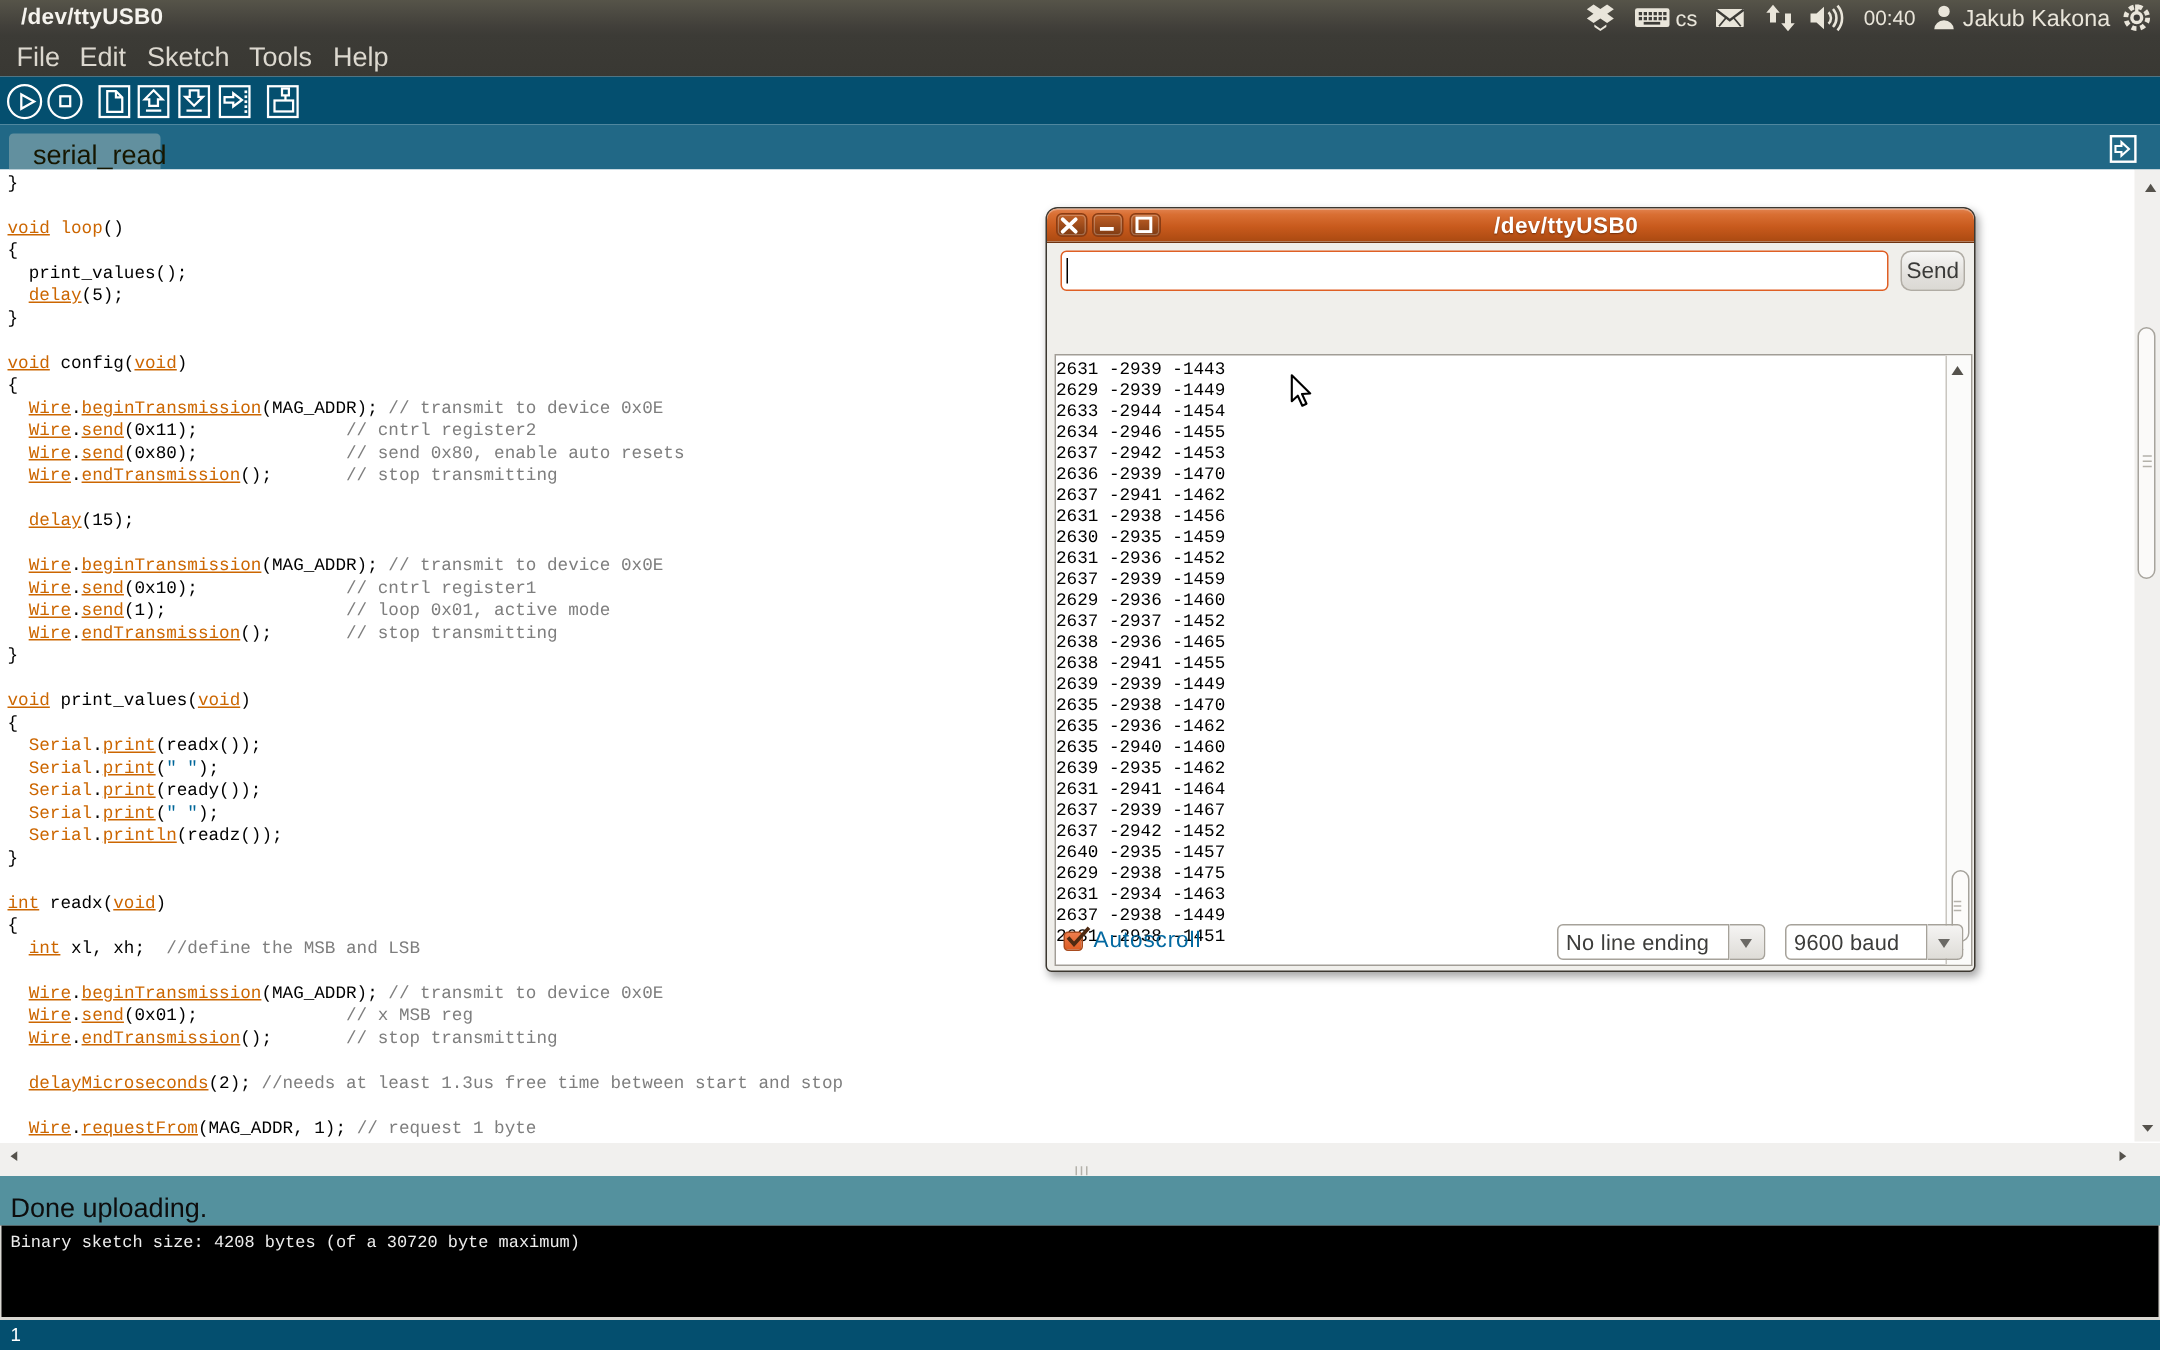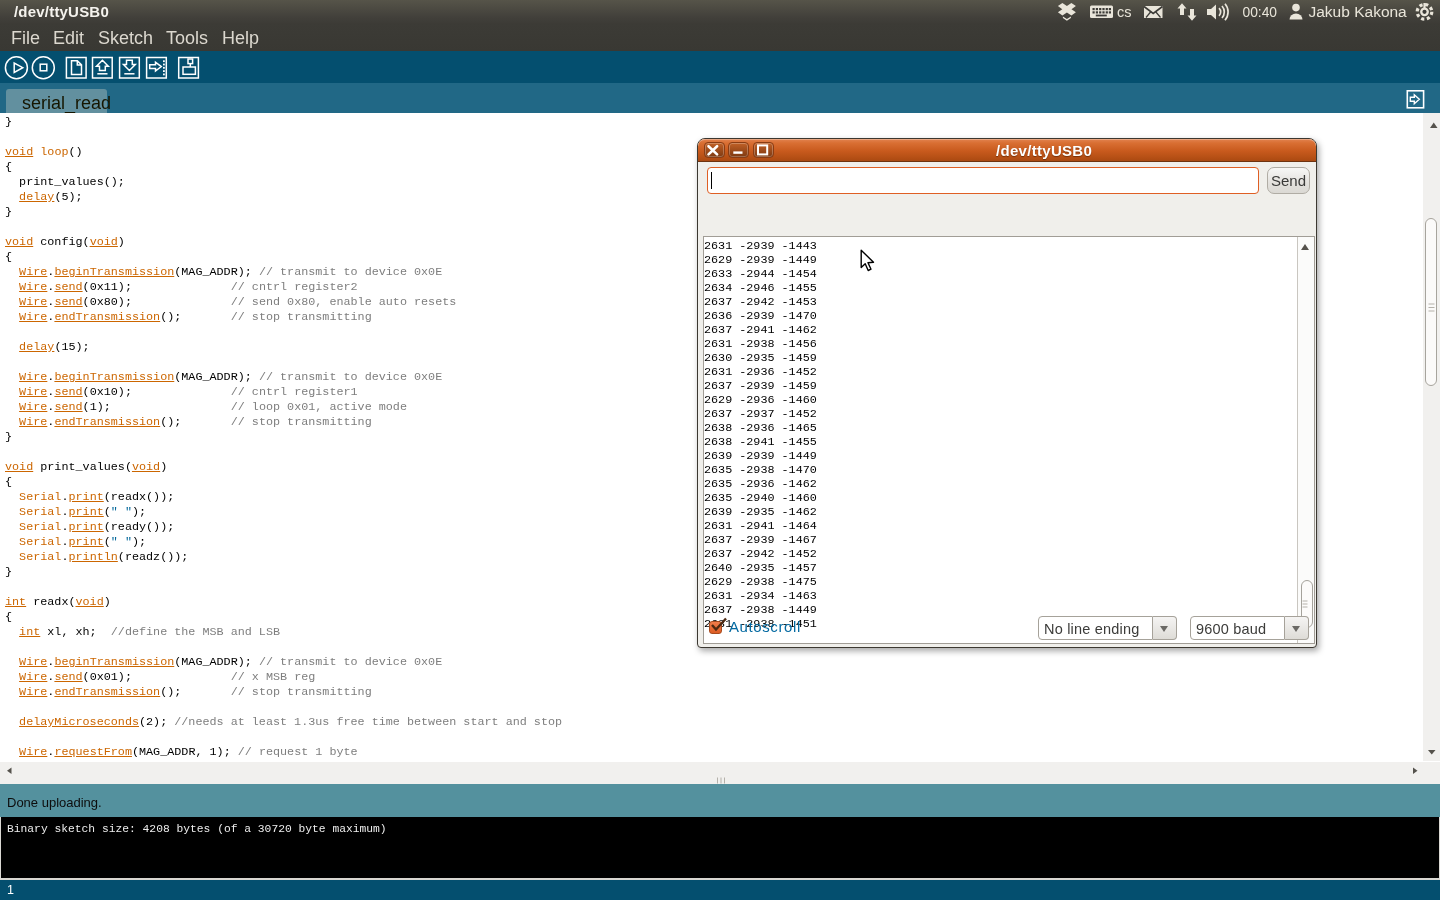--- a/index.html
+++ b/index.html
@@ -26,21 +26,21 @@
   .ob{color:#cc6600;font-weight:normal;}
   .c{color:#7e7e7e;}
   .s{color:#006699;}
   
   #vscroll{left:1423px;top:113px;width:17px;height:648px;background:#f1f0ee;}
   #vthumb{left:1425px;top:218px;width:12px;height:168px;background:#fbfaf9;border:1px solid #a7a49d;border-radius:6px;box-sizing:border-box;}
   
   #hscroll{left:0;top:762px;width:1440px;height:22px;background:#f1f0ee;}
   
   #status{left:0;top:784px;width:1440px;height:33px;background:#54919e;}
-  #status span{position:absolute;left:7px;top:11px;font-size:13px;color:#0d0d0d;}
+  #status span{position:absolute;left:7px;top:11px;font-size:18px;color:#0d0d0d;}
   
   #console{left:0;top:817px;width:1440px;height:63px;background:#000;border-bottom:2px solid #d8d6d1;border-left:1px solid #dad8d3;border-right:1px solid #dad8d3;box-sizing:border-box;}
   #console pre{margin:0;position:absolute;left:6px;top:6px;font-family:"Liberation Mono",monospace;font-size:11.3px;color:#ededed;}
   
   #linestrip{left:0;top:880px;width:1440px;height:20px;background:#044f6f;}
   #linestrip span{position:absolute;left:7px;top:3px;font-size:12.5px;color:#fff;}
 
   
   #swin{left:697px;top:138px;width:620px;height:510px;background:#f0efeb;
         border:1px solid #3c3831;border-radius:8px 8px 4px 4px;box-sizing:border-box;

